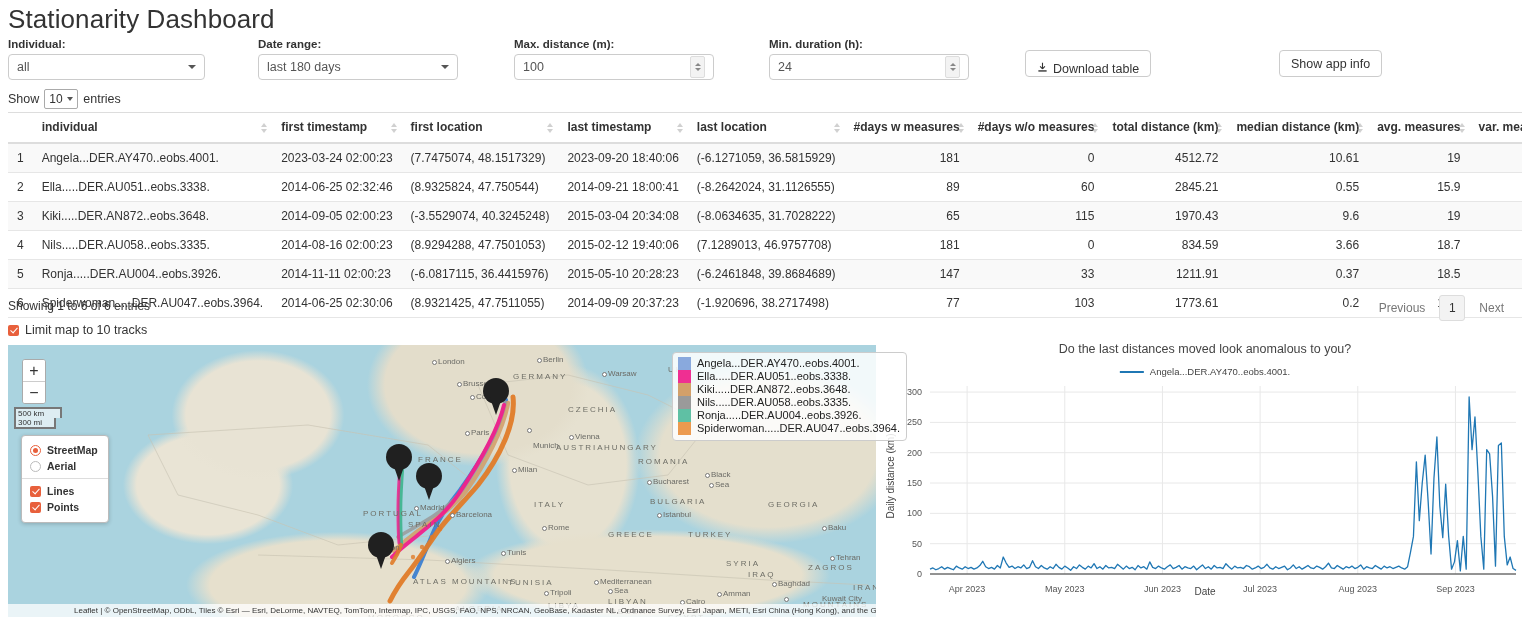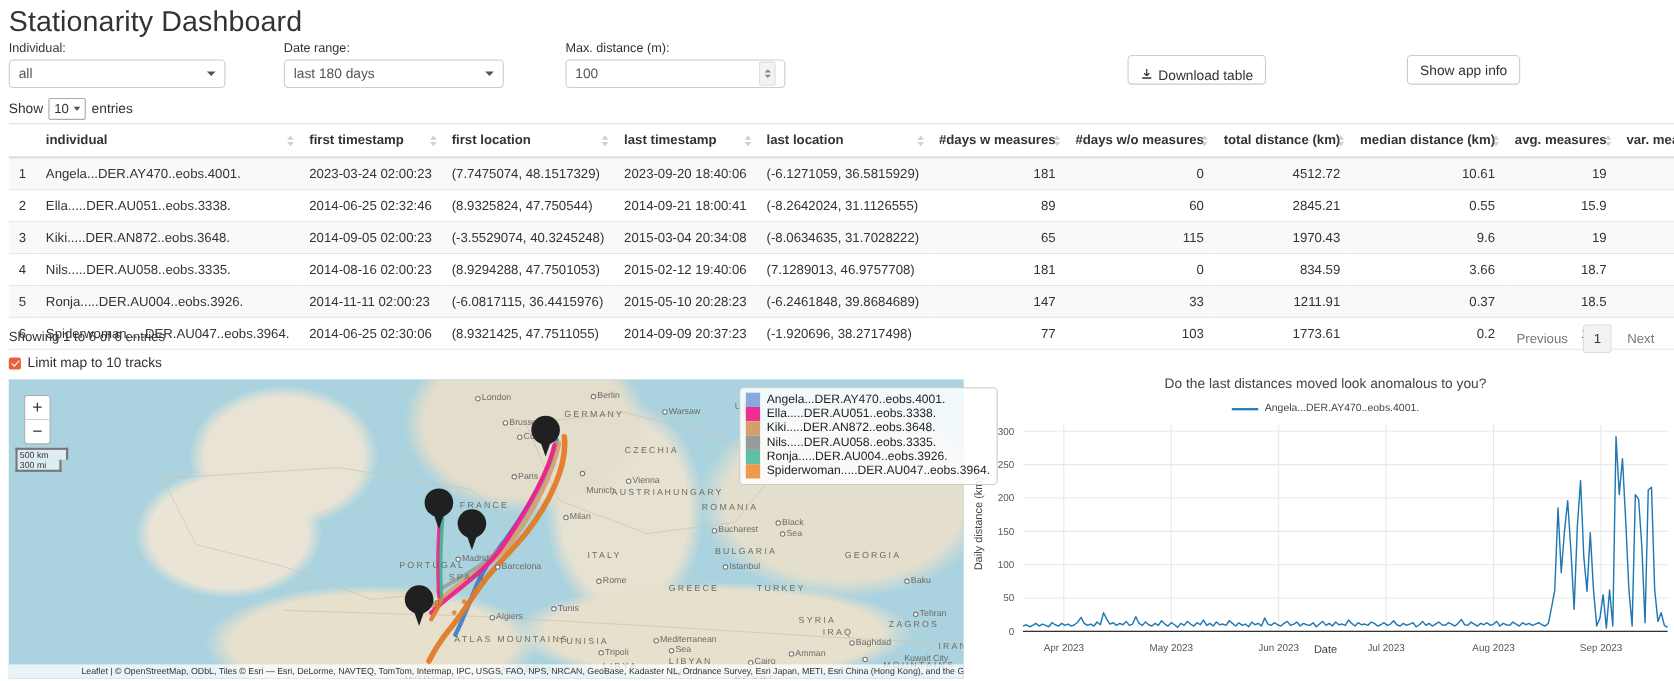--- a/index.html
+++ b/index.html
@@ -12,21 +12,21 @@
 
   
   .page-title{
     position:absolute;left:8px;top:4px;
     font-size:26px;font-weight:400;color:#333;letter-spacing:.1px;
   }
 
   
   .controls{position:absolute;left:0;top:38px;width:1522px;height:46px;}
   .ctl{position:absolute;}
-  .ctl .lbl{font-size:11.5px;font-weight:normal;color:#333;display:block;margin-bottom:4px;}
+  .ctl .lbl{font-size:11.5px;font-weight:bold;color:#333;display:block;margin-bottom:4px;}
   .sel, .numbox{
     box-sizing:border-box;height:26px;border:1px solid #ccc;border-radius:4px;
     background:#fff;font-size:12.5px;color:#555;padding:0 8px;
     display:flex;align-items:center;position:relative;
   }
   .sel .val,.numbox .val{flex:1;overflow:hidden;white-space:nowrap;}
   .caret{
     width:0;height:0;border-left:4px solid transparent;border-right:4px solid transparent;
     border-top:4px solid #555;margin-left:6px;
   }
@@ -192,20 +192,30 @@
       <span class="lbl">Max. distance (m):</span>
       <div class="numbox">
         <span class="val">100</span>
         <span class="spin">
             <i class="up"></i>
             <i class="dn"></i>
           </span>
       </div>
     </div>
 
+    <div class="ctl" style="left:769px;top:0;width:200px;">
+      <span class="lbl">Min. duration (h):</span>
+      <div class="numbox">
+        <span class="val">24</span>
+        <span class="spin">
+            <i class="up"></i>
+            <i class="dn"></i>
+          </span>
+      </div>
+    </div>
 
     <div class="btn" style="left:1025px;top:12px;align-items:flex-end;">
       <span class="dl-icon">
         <svg width="11" height="11" viewBox="0 0 16 16">
             <path d="M8 1v8M8 10L4.5 6.5M8 10l3.5-3.5" stroke="#333" stroke-width="1.6" fill="none"></path>
             <rect x="2" y="12" width="12" height="2" fill="#333"></rect>
           </svg>
       </span>
       <span>Download table</span>
     </div>
@@ -506,20 +516,39 @@
     <div class="zoomctl">
       <div>+</div>
       <div>−</div>
     </div>
 
     <div class="scalebar">
       <div>500 km</div>
       <div>300 mi</div>
     </div>
 
+    <div class="layerctl">
+      <div class="lrow">
+        <span class="radio on"></span>
+        <span>StreetMap</span>
+      </div>
+      <div class="lrow">
+        <span class="radio off"></span>
+        <span>Aerial</span>
+      </div>
+      <div class="sep"></div>
+      <div class="lrow">
+        <span class="cbx"></span>
+        <span>Lines</span>
+      </div>
+      <div class="lrow">
+        <span class="cbx"></span>
+        <span>Points</span>
+      </div>
+    </div>
 
     <div class="attrib">Leaflet | © OpenStreetMap, ODbL, Tiles © Esri — Esri, DeLorme, NAVTEQ, TomTom, Intermap, IPC, USGS, FAO, NPS, NRCAN, GeoBase, Kadaster NL, Ordnance Survey, Esri Japan, METI, Esri China (Hong Kong), and the GIS User Community</div>
   </div>
 
   <div class="maplegend" id="maplegend">
       <div class="lgrow">
         <span class="sw" style="background: rgb(137, 169, 221);"></span>
         <span class="nm">Angela...DER.AY470..eobs.4001.</span>
       </div>
       <div class="lgrow">

